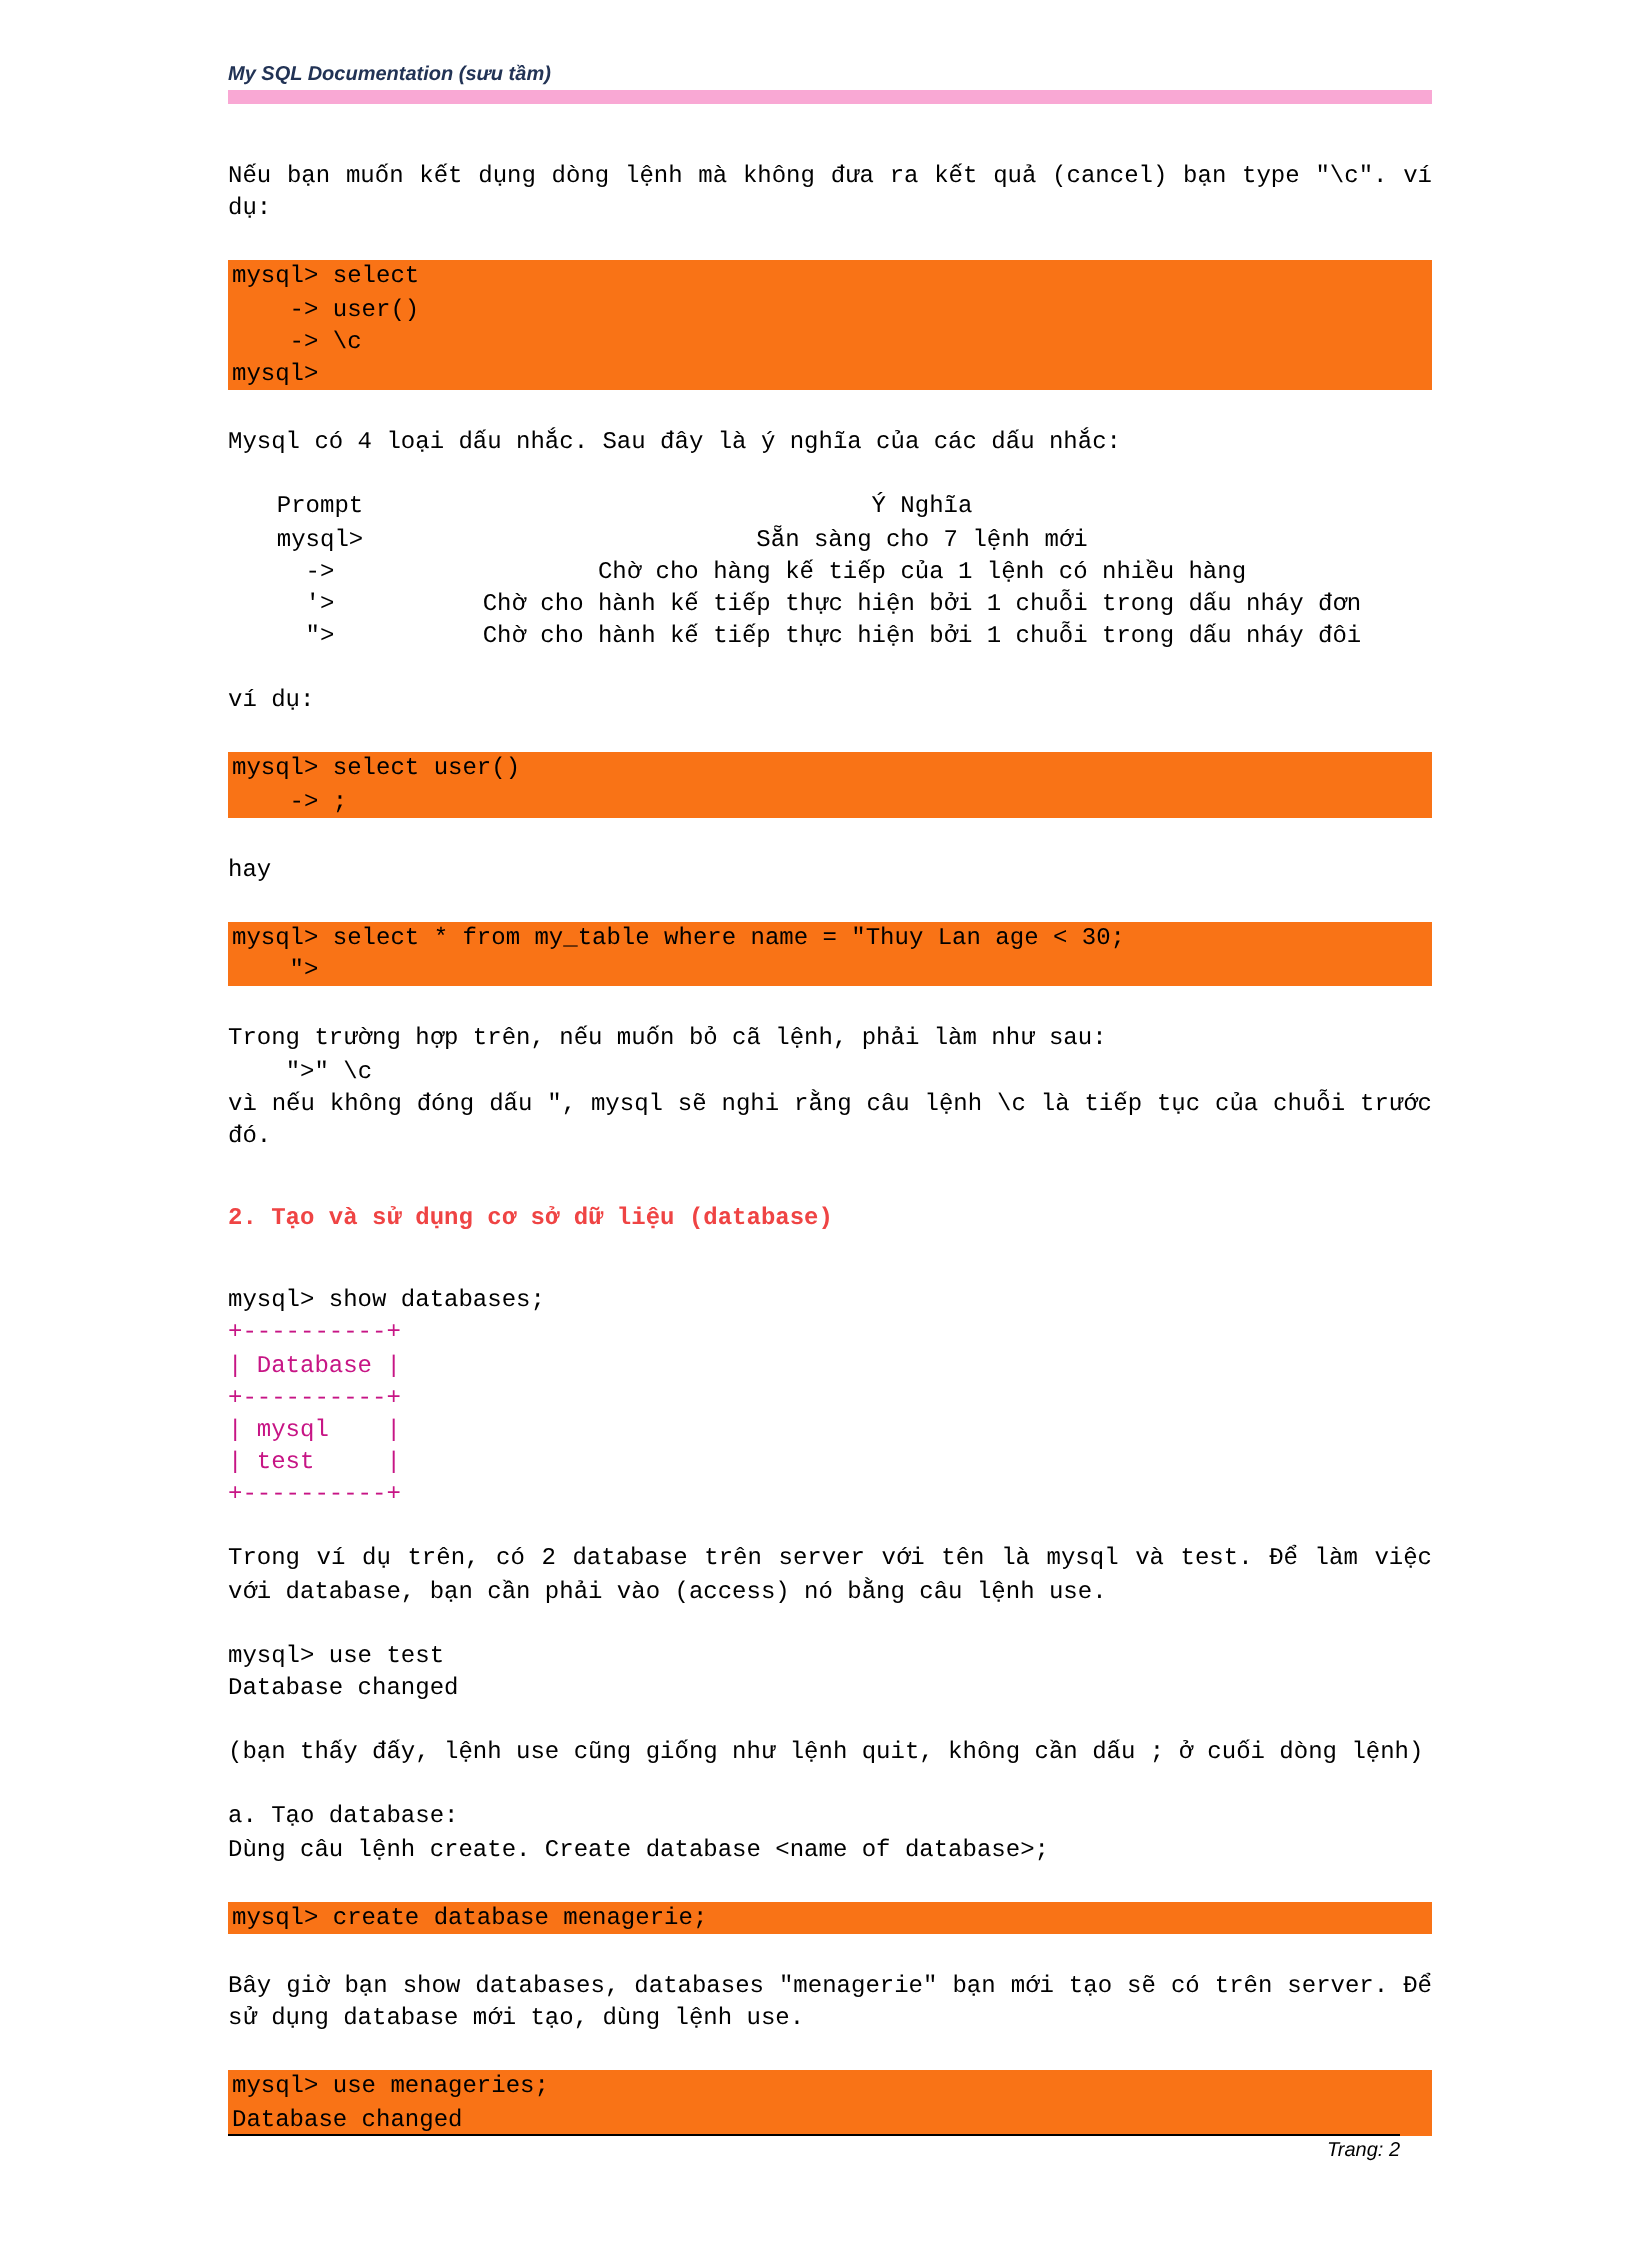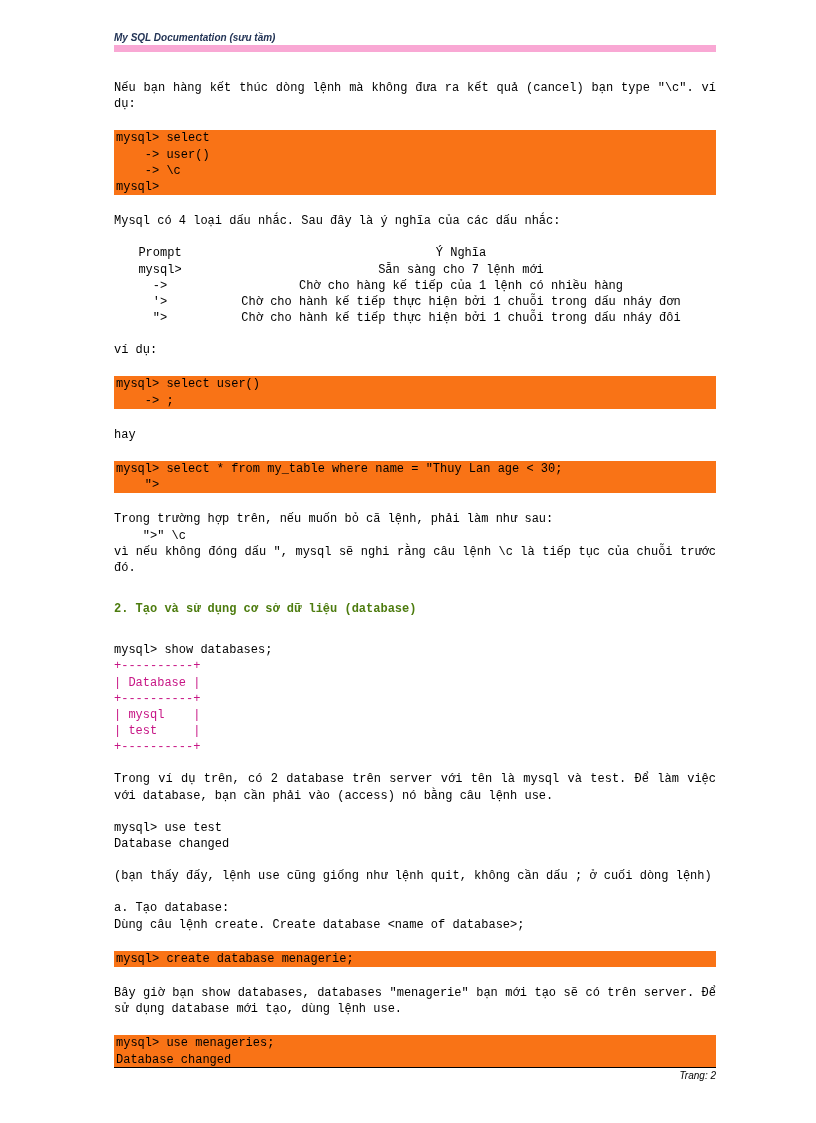--- a/index.html
+++ b/index.html
@@ -45,52 +45,52 @@
     margin: 2px 0 2px 0;
     color: #000;
   }
   .magenta {
     color: #C71585;
   }
   .section-heading {
     font-family: "Courier New", Courier, monospace;
     font-size: 12px;
     font-weight: bold;
-    color: #4d7c0f;
+    color: #ef4444;
     margin: 10px 0 10px 0;
   }
   .table {
     font-family: "Courier New", Courier, monospace;
     font-size: 12px;
     line-height: 1.35;
   }
   .table-row { display: flex; text-align: center; }
   .col1 { width: 92px; flex: none; white-space: pre; }
   .col2 { flex: 1; }
   .footer {
     position: absolute;
     bottom: 42px;
     left: 114px;
-    right: 100px;
+    right: 116px;
     border-top: 1.5px solid #000;
     font-family: Verdana, Geneva, sans-serif;
     font-style: italic;
     font-size: 10px;
     text-align: right;
     padding-top: 2px;
   }
   .spacer { height: 16px; }
 </style>
 </head>
 <body>
 
 <div class="page">
   <div class="header">My SQL Documentation (sưu tầm)</div>
 
-  <div class="body-text">Nếu bạn hàng kết thúc dòng lệnh mà không đưa ra kết quả (cancel) bạn type "\c". ví dụ:</div>
+  <div class="body-text">Nếu bạn muốn kết dụng dòng lệnh mà không đưa ra kết quả (cancel) bạn type "\c". ví dụ:</div>
   <div class="spacer"></div>
   <div class="code-block">mysql&gt; select
     -&gt; user()
     -&gt; \c
 mysql&gt;</div>
   <div class="spacer"></div>
   <div class="body-text">Mysql có 4 loại dấu nhắc. Sau đây là ý nghĩa của các dấu nhắc:</div>
   <div class="spacer"></div>
 
   <div class="table">

